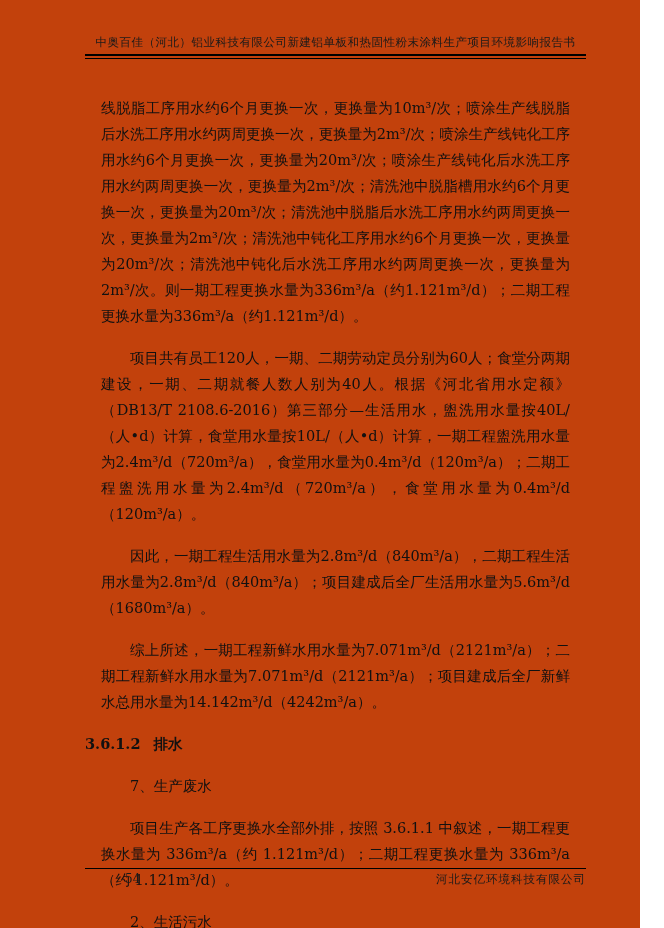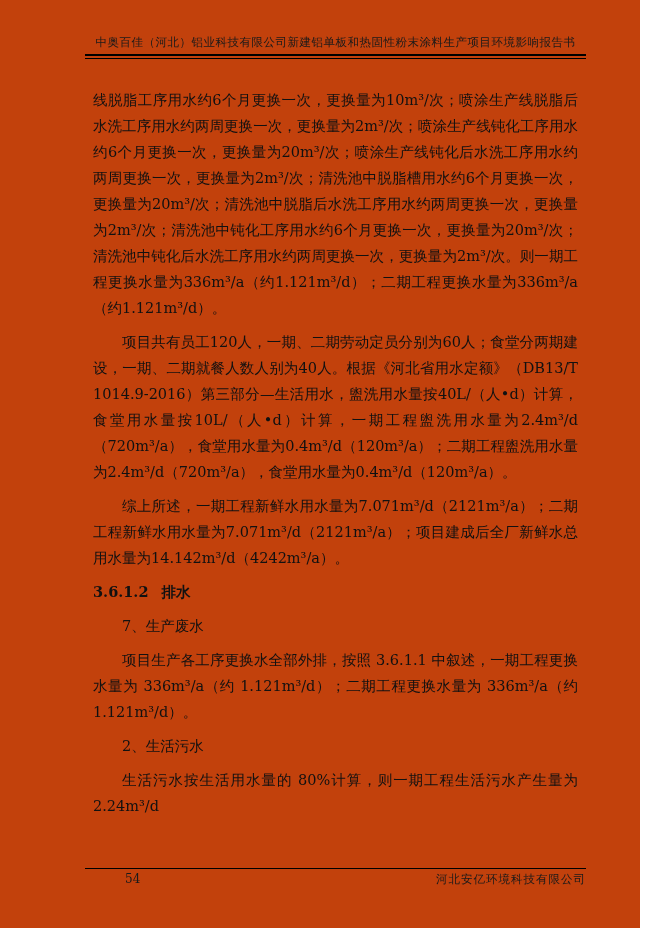--- a/index.html
+++ b/index.html
@@ -43,28 +43,28 @@
     position: absolute;
     top: 79px;
     left: 85px;
     width: 501px;
     font-size: 14.5px;
     line-height: 26px;
     text-align: justify;
     text-justify: inter-ideograph;
   }
   .content p {
-    margin: 8px;
+    margin: 16px;
     text-indent: 2em;
   }
   .content p.no-indent {
     text-indent: 0;
   }
   .section-heading {
-    margin: 8px;
+    margin: 0;
     font-size: 14.5px;
     line-height: 26px;
     font-weight: bold;
     text-indent: 0;
   }
   .heading-num {
     font-family: "DejaVu Serif", "Liberation Serif", serif;
     font-weight: bold;
   }
   .heading-cn {
@@ -104,21 +104,22 @@
 
 <div class="page">
 
   <div class="header">
     <div class="header-title">中奥百佳（河北）铝业科技有限公司新建铝单板和热固性粉末涂料生产项目环境影响报告书</div>
     <div class="header-rule"></div>
   </div>
 
   <div class="content">
     <p class="no-indent">线脱脂工序用水约6个月更换一次，更换量为10m³/次；喷涂生产线脱脂后水洗工序用水约两周更换一次，更换量为2m³/次；喷涂生产线钝化工序用水约6个月更换一次，更换量为20m³/次；喷涂生产线钝化后水洗工序用水约两周更换一次，更换量为2m³/次；清洗池中脱脂槽用水约6个月更换一次，更换量为20m³/次；清洗池中脱脂后水洗工序用水约两周更换一次，更换量为2m³/次；清洗池中钝化工序用水约6个月更换一次，更换量为20m³/次；清洗池中钝化后水洗工序用水约两周更换一次，更换量为2m³/次。则一期工程更换水量为336m³/a（约1.121m³/d）；二期工程更换水量为336m³/a（约1.121m³/d）。</p>
-    <p>项目共有员工120人，一期、二期劳动定员分别为60人；食堂分两期建设，一期、二期就餐人数人别为40人。根据《河北省用水定额》（DB13/T 1014.9-2016）第三部分—生活用水，盥洗用水量按40L/（人•d）计算，食堂用水量按10L/（人•d）计算，一期工程盥洗用水量为2.4m³/d（720m³/a），食堂用水量为0.4m³/d（120m³/a）；二期工程盥洗用水量为2.4m³/d（720m³/a），食堂用水量为0.4m³/d（120m³/a）。</p>
+    <p>项目共有员工120人，一期、二期劳动定员分别为60人；食堂分两期建设，一期、二期就餐人数人别为40人。根据《河北省用水定额》（DB13/T 2108.6-2016）第三部分—生活用水，盥洗用水量按40L/（人•d）计算，食堂用水量按10L/（人•d）计算，一期工程盥洗用水量为2.4m³/d（720m³/a），食堂用水量为0.4m³/d（120m³/a）；二期工程盥洗用水量为2.4m³/d（720m³/a），食堂用水量为0.4m³/d（120m³/a）。</p>
+    <p>因此，一期工程生活用水量为2.8m³/d（840m³/a），二期工程生活用水量为2.8m³/d（840m³/a）；项目建成后全厂生活用水量为5.6m³/d（1680m³/a）。</p>
     <p>综上所述，一期工程新鲜水用水量为7.071m³/d（2121m³/a）；二期工程新鲜水用水量为7.071m³/d（2121m³/a）；项目建成后全厂新鲜水总用水量为14.142m³/d（4242m³/a）。</p>
     <h3 class="section-heading">
       <span class="heading-num">3.6.1.2</span>
       <span class="heading-cn">排水</span>
     </h3>
     <p>7、生产废水</p>
     <p>项目生产各工序更换水全部外排，按照 3.6.1.1 中叙述，一期工程更换水量为 336m³/a（约 1.121m³/d）；二期工程更换水量为 336m³/a（约 1.121m³/d）。</p>
     <p>2、生活污水</p>
     <p>生活污水按生活用水量的 80%计算，则一期工程生活污水产生量为 2.24m³/d</p>
   </div>

